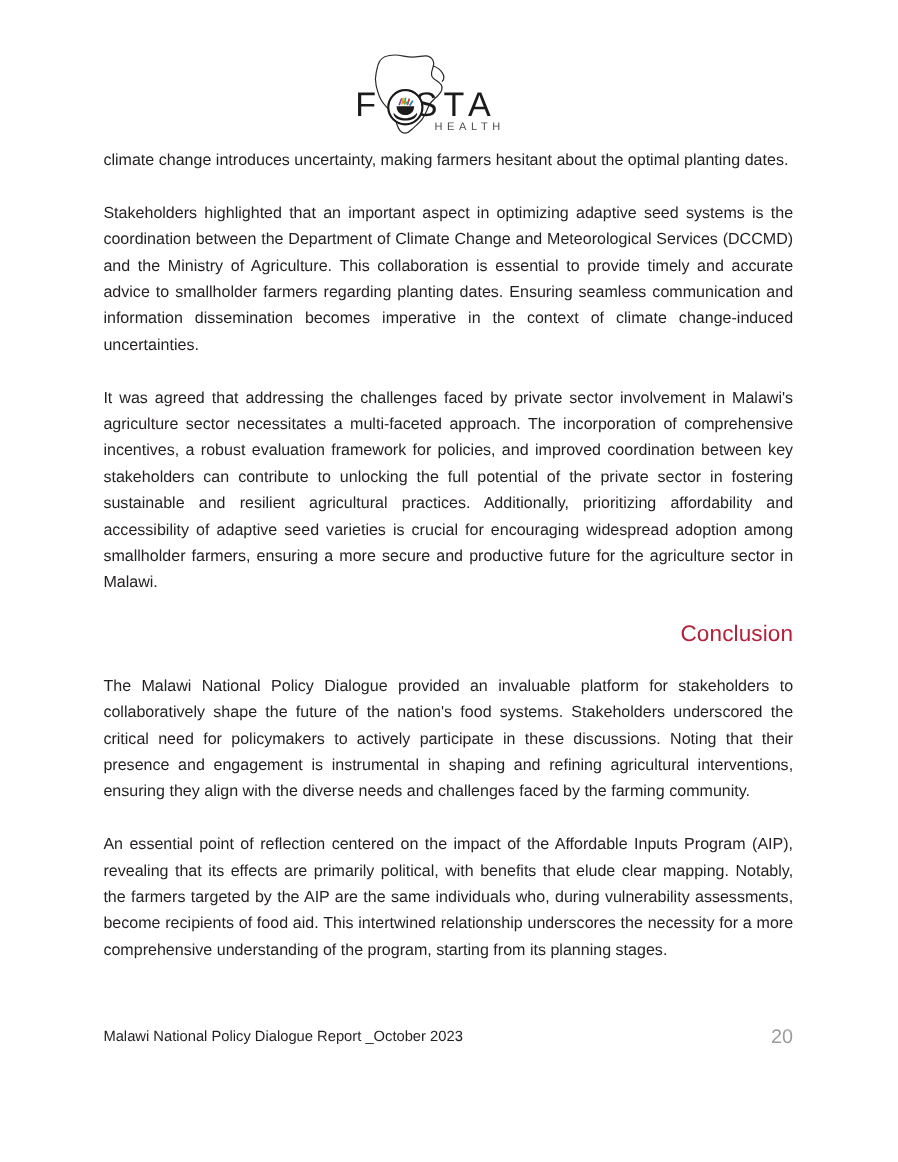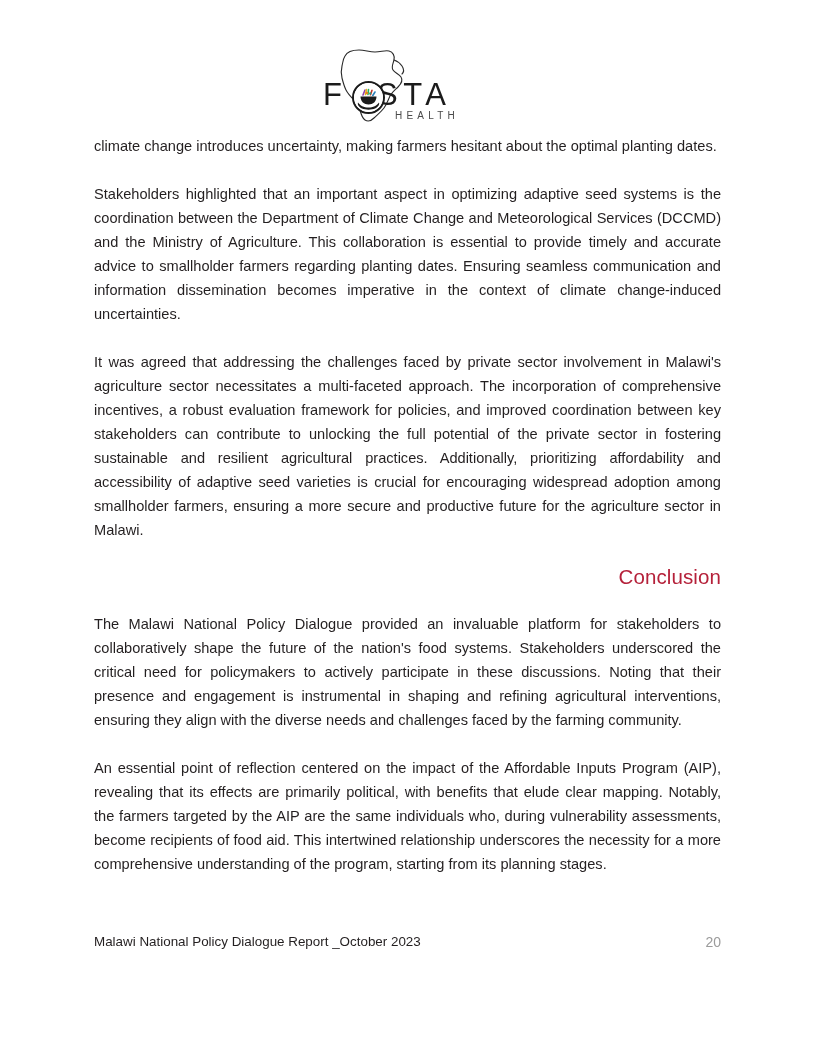--- a/index.html
+++ b/index.html
@@ -127,21 +127,21 @@
     display: flex;
     align-items: center;
     justify-content: space-between;
   }
   .footer-title {
     font-size: 13.4px;
     color: #231f20;
     line-height: 20px;
   }
   .footer-page {
-    font-size: 14px;
+    font-size: 18px;
     color: #9b9b9b;
     line-height: 20px;
   }
 </style>
 </head>
 <body>
 
 <div class="page">
 
   <div class="logo-block">

